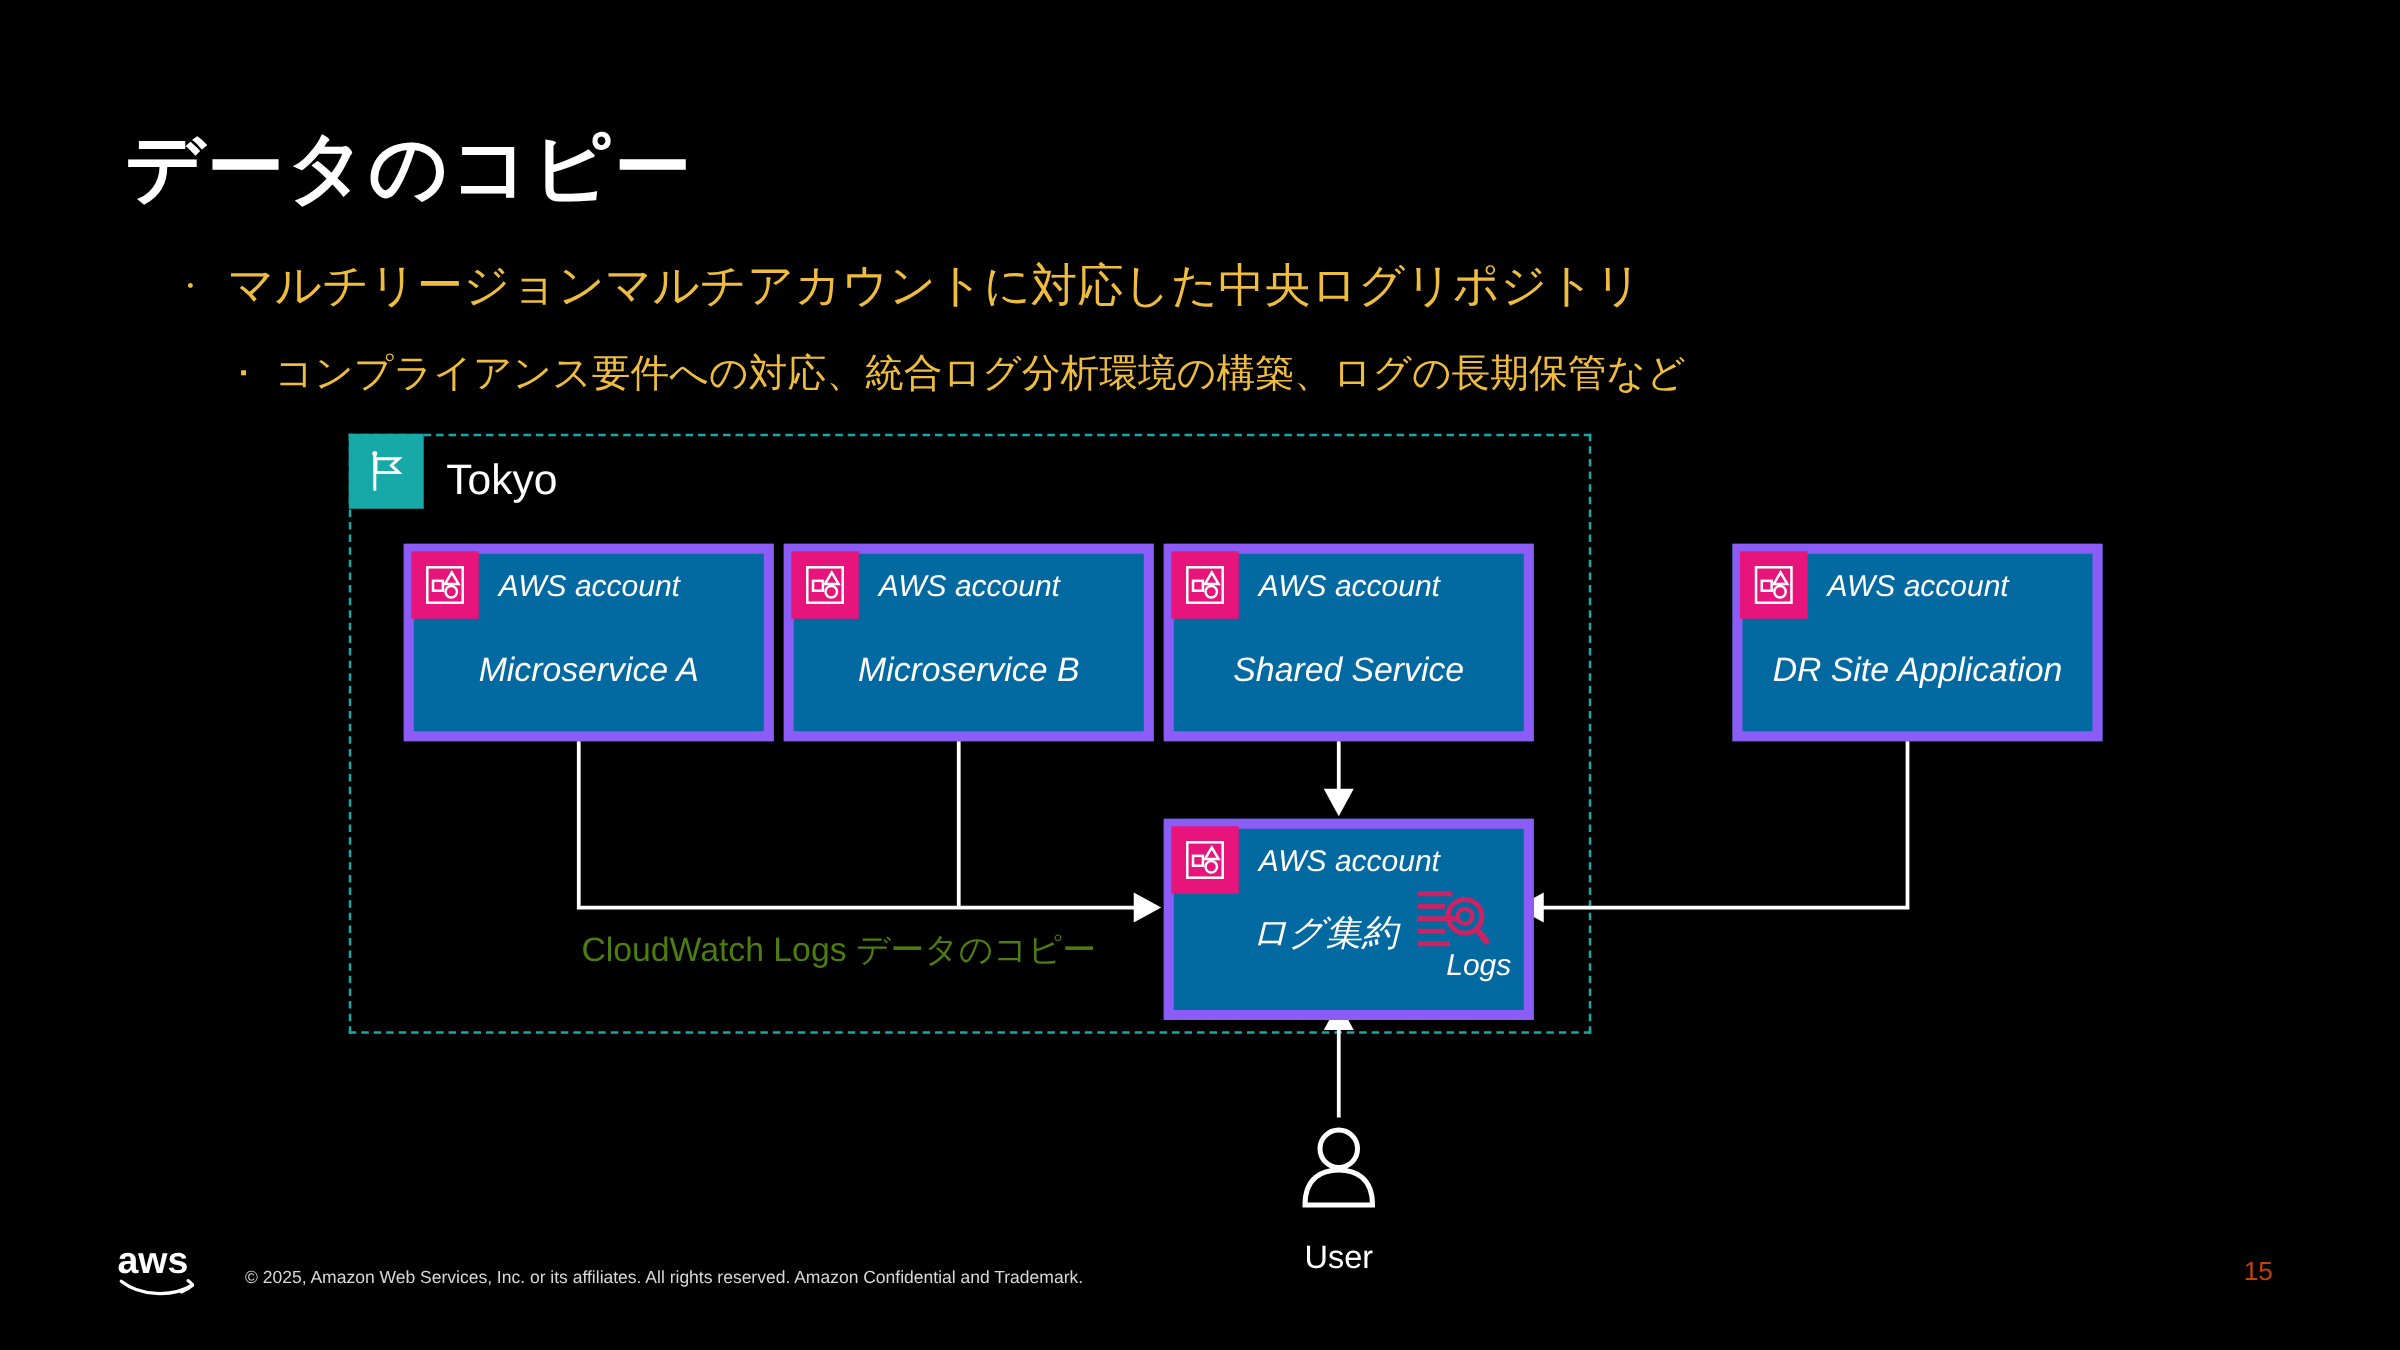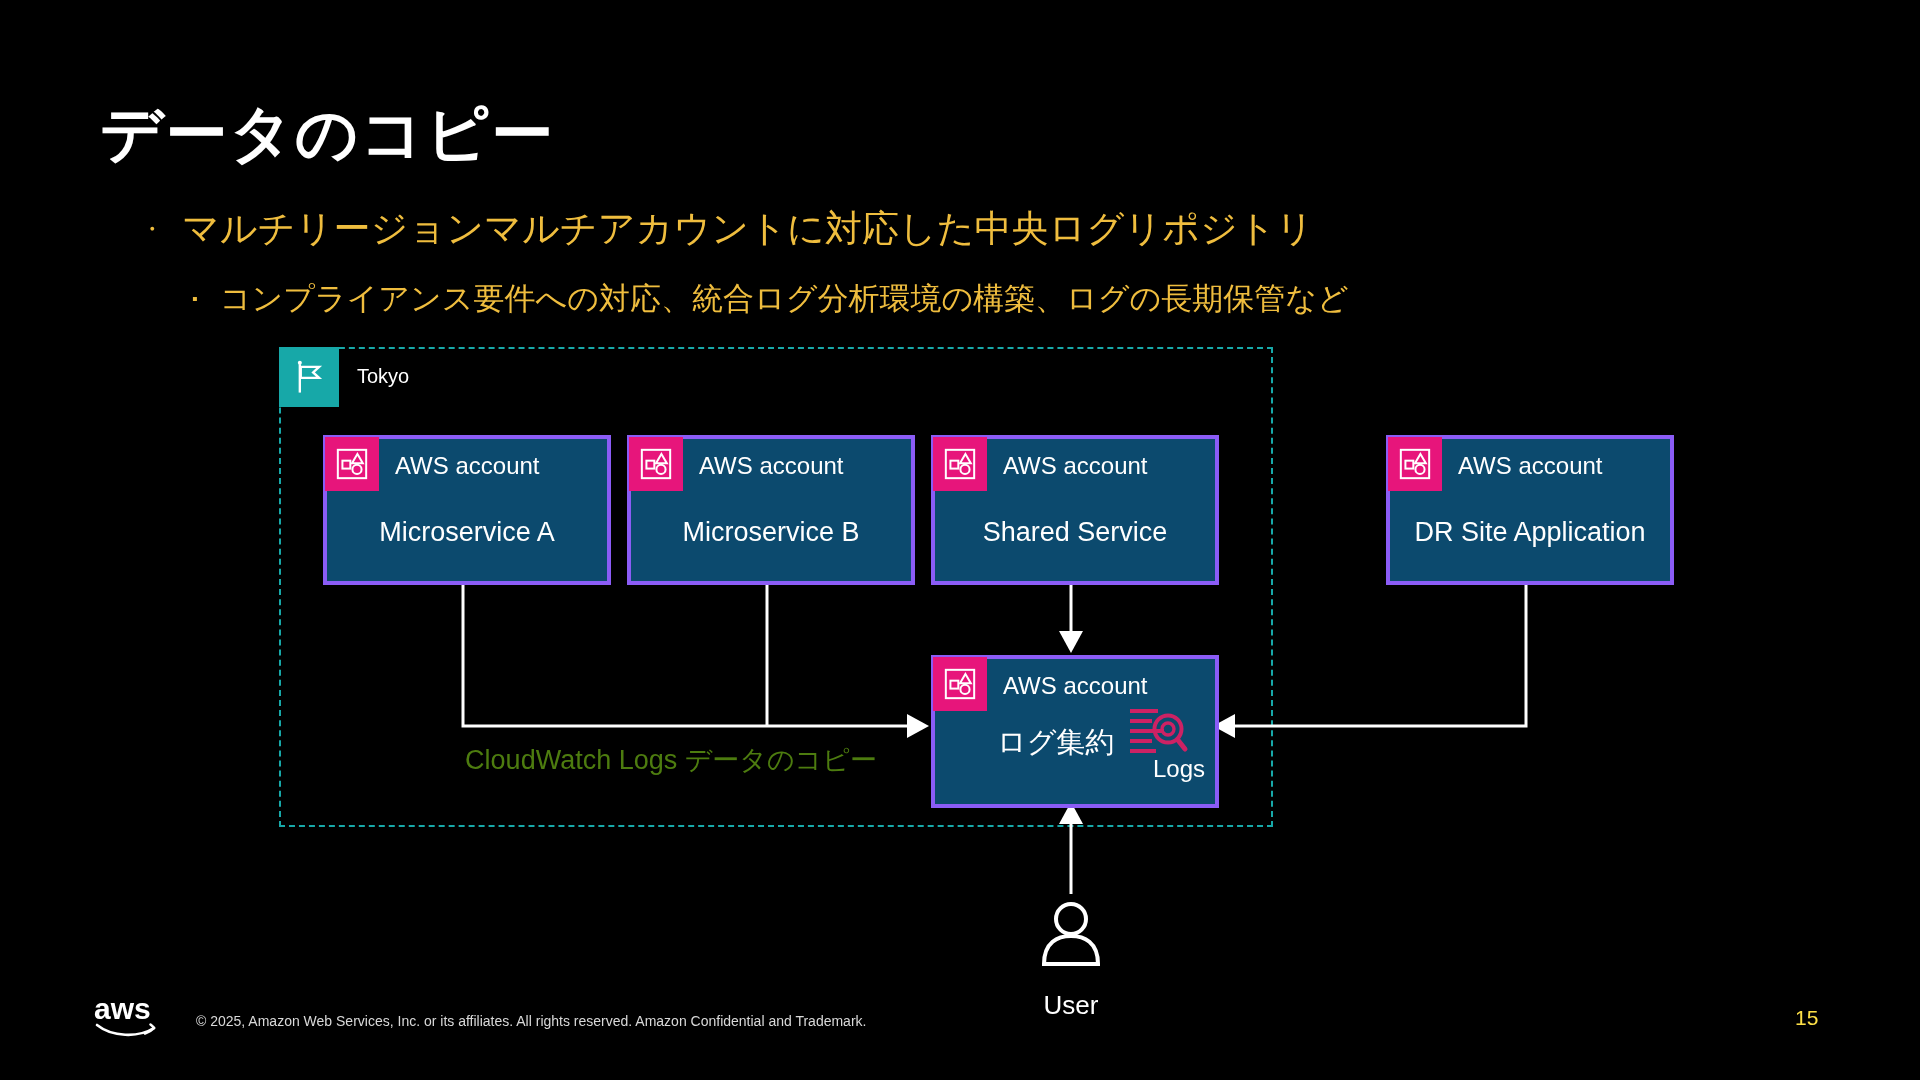--- a/index.html
+++ b/index.html
@@ -14,23 +14,23 @@
   .bullet1{left:140px;top:204px;font-size:37px;color:#EFBD3E;display:flex;align-items:center;}
   .bullet1 .marker{font-size:24px;margin-right:18px;}
   .bullet2{left:192px;top:278px;font-size:31px;color:#EFBD3E;display:flex;align-items:center;}
   .bullet2 .marker{font-size:16px;margin-right:22px;}
   
   .region{border:2px dashed #17A8A8;background:transparent;}
   .region-tokyo{left:279px;top:347px;width:990px;height:476px;}
   .region-osaka{left:1342px;top:347px;width:368px;height:476px;}
   .region-flag{position:absolute;left:-2px;top:-2px;width:60px;height:60px;background:#17A8A8;
     display:flex;align-items:center;justify-content:center;}
-  .region-label{position:absolute;left:76px;top:16px;font-size:20px;color:#fff;text-align:center;}
+  .region-label{position:absolute;left:76px;top:16px;font-size:34px;color:#fff;text-align:center;}
   
-  .acct{position:absolute;border:4px solid #8b5cf6;background:#0c4a6e;width:280px;height:142px;}
+  .acct{position:absolute;border:8px solid #8b5cf6;background:#0369a1;width:280px;height:142px;font-style:italic;}
   .acct-icon{position:absolute;left:-2px;top:-2px;width:54px;height:54px;background:#E7157B;
     display:flex;align-items:center;justify-content:center;}
   .acct-header{position:absolute;left:68px;top:13px;font-size:24px;color:#fff;}
   .acct-name{position:absolute;left:0;right:0;top:78px;text-align:center;font-size:27px;color:#fff;}
   .box-msa{left:323px;top:435px;}
   .box-msb{left:627px;top:435px;}
   .box-shared{left:931px;top:435px;}
   .box-dr{left:1386px;top:435px;}
   .box-log{left:931px;top:655px;height:145px;}
   .log-name{position:absolute;left:62px;top:64px;font-size:29px;color:#fff;}
@@ -40,21 +40,21 @@
   .connectors{left:0;top:0;width:1920px;height:1080px;pointer-events:none;}
   
   .copy-label{left:441px;top:742px;width:460px;text-align:center;font-size:27px;color:#4d7c0f;}
   
   .user-icon{left:1033px;top:898px;width:76px;height:78px;}
   .user-label{left:1021px;top:990px;width:100px;text-align:center;font-size:26px;color:#fff;}
   
   .aws-logo{left:94px;top:996px;width:70px;height:50px;}
   .aws-logo .word{font-size:30px;font-weight:700;color:#fff;line-height:26px;letter-spacing:0px;}
   .copyright{left:196px;top:1013px;font-size:14px;color:#D9D9D9;}
-  .page-num{left:1795px;top:1006px;font-size:21px;color:#fde047;}
+  .page-num{left:1795px;top:1006px;font-size:21px;color:#c2410c;}
 </style>
 </head>
 <body>
 
 <div class="slide">
 
   <div class="abs title">データのコピー</div>
 
   <div class="abs bullet1">
     <span class="marker">・</span>

